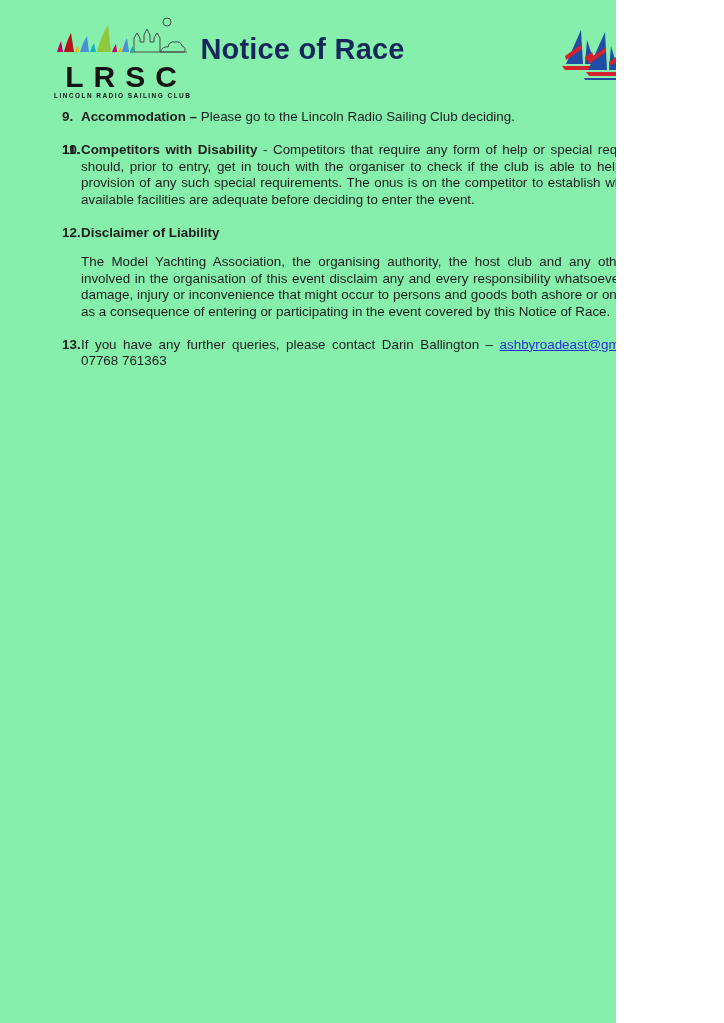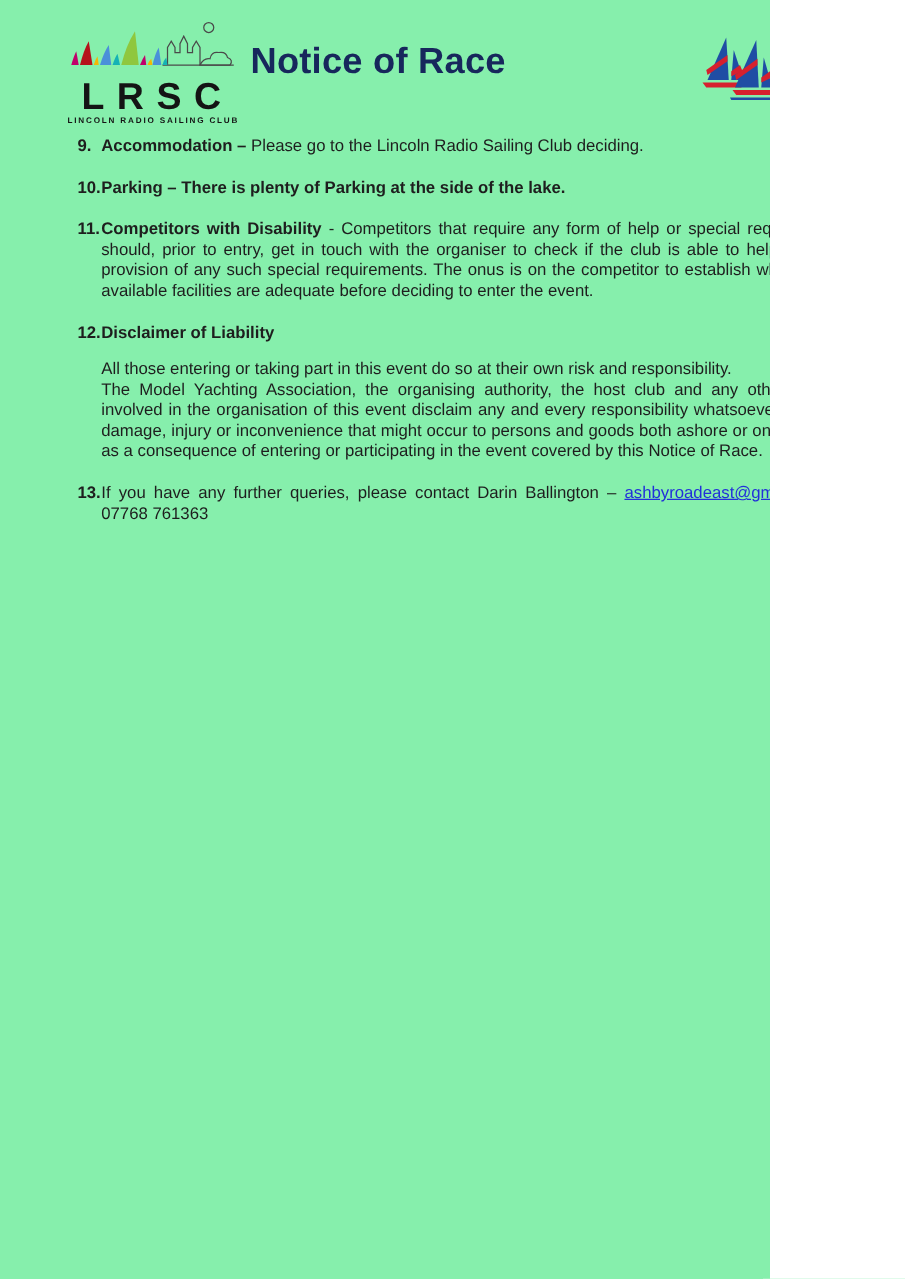--- a/index.html
+++ b/index.html
@@ -103,31 +103,30 @@
     </div>
   </div>
 
   <div class="doc-body">
 
     <div class="item">
       <span class="num">9.</span><span class="b">Accommodation –</span><span> Please go to the Lincoln Radio Sailing Club deciding.</span>
     </div>
 
     <div class="item">
-      <span class="num">10.</span><span class="b">Parking – There is plenty of Parking at the side of the lake.</span>
+      <span class="num">10.</span>
     </div>
 
     <div class="item just">
       <span class="num">11.</span><span class="b">Competitors with Disability</span><span> - Competitors that require any form of help or special requirements should, prior to entry, get in touch with the organiser to check if the club is able to help with the provision of any such special requirements. The onus is on the competitor to establish whether the available facilities are adequate before deciding to enter the event.</span>
     </div>
 
     <div class="item">
       <span class="num">12.</span><span class="b">Disclaimer of Liability</span>
       <div class="para">
-        <div>All those entering or taking part in this event do so at their own risk and responsibility.</div>
         <div class="just">The Model Yachting Association, the organising authority, the host club and any other parties involved in the organisation of this event disclaim any and every responsibility whatsoever for loss, damage, injury or inconvenience that might occur to persons and goods both ashore or on the water as a consequence of entering or participating in the event covered by this Notice of Race.</div>
       </div>
     </div>
 
     <div class="item just">
       <span class="num">13.</span><span>If you have any further queries, please contact Darin Ballington – </span><a class="link" style="color: rgb(34, 48, 217);">ashbyroadeast@gmail.com</a><span> – 07768 761363</span>
     </div>
 
   </div>
 </div>

